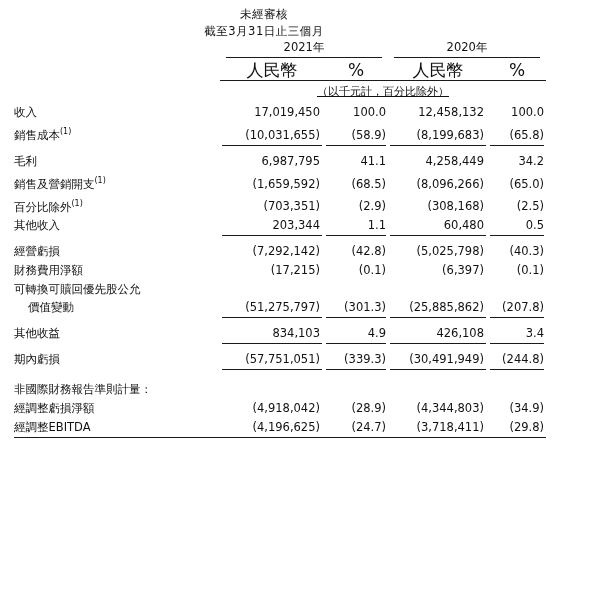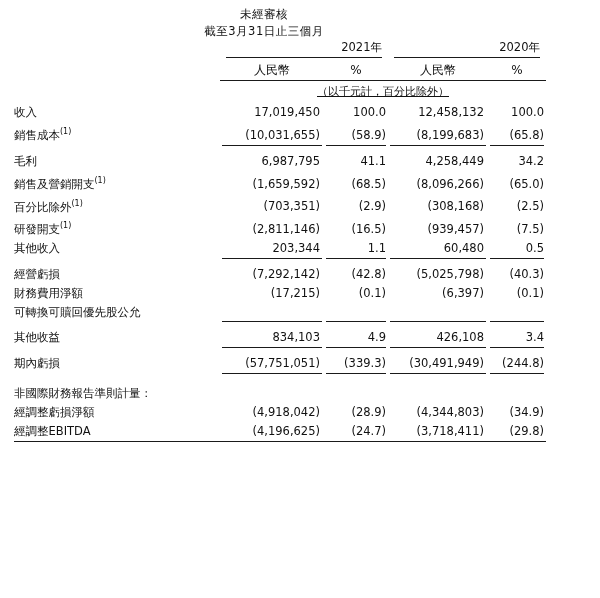--- a/index.html
+++ b/index.html
@@ -53,33 +53,33 @@
   }
   .num.p { padding-right: 2px !important; }
   .lbl { text-align: left; white-space: nowrap; }
   .bold { font-weight: bold; }
   .spacer td { height: 10px; line-height: 10px; }
   .spacer-sm td { height: 6px; line-height: 6px; }
   .sup { font-size: 8px; vertical-align: super; }
 
   
   .yr-cell {
-    text-align: right;
+    text-align: center;
     font-size: 11.5px;
     padding-bottom: 2px !important;
   }
   .yr-underline {
     border-bottom: 1px solid #1a1a1a;
     display: block;
     padding-bottom: 2px;
     margin: 0 6px;
   }
   .sub-hdr td {
     text-align: center;
-    font-size: 12px;
+    font-size: 17px;
     height: 20px;
     line-height: 20px;
   }
   .sub-hdr td.u {
     border-bottom: 1px solid #1a1a1a;
   }
   .unit-row td {
     text-align: center;
     font-size: 11px;
     height: 22px;
@@ -201,27 +201,20 @@
     </tr>
 
     <tr class="row">
       <td class="lbl"><span>百分比除外</span><span class="sup">(1)</span></td>
       <td class="num bold">(703,351)</td>
       <td class="num p bold">(2.9)</td>
       <td class="num">(308,168)</td>
       <td class="num p">(2.5)</td>
     </tr>
 
-    <tr class="row">
-      <td class="lbl"><span>研發開支</span><span class="sup">(1)</span></td>
-      <td class="num bold">(2,811,146)</td>
-      <td class="num p bold">(16.5)</td>
-      <td class="num">(939,457)</td>
-      <td class="num p">(7.5)</td>
-    </tr>
 
     <tr class="row">
       <td class="lbl">其他收入</td>
       <td class="num bold">203,344</td>
       <td class="num p bold">1.1</td>
       <td class="num">60,480</td>
       <td class="num p">0.5</td>
     </tr>
 
 
@@ -262,20 +255,27 @@
     </tr>
 
     <tr class="row tight">
       <td class="lbl">可轉換可贖回優先股公允</td>
       <td class="num"></td>
       <td class="num p"></td>
       <td class="num"></td>
       <td class="num p"></td>
     </tr>
 
+    <tr class="row">
+      <td class="lbl indent">價值變動</td>
+      <td class="num bold">(51,275,797)</td>
+      <td class="num p bold">(301.3)</td>
+      <td class="num">(25,885,862)</td>
+      <td class="num p">(207.8)</td>
+    </tr>
 
     <tr class="rule-row">
       <td></td>
       <td>
             <div class="rule"></div>
           </td>
       <td>
             <div class="rule"></div>
           </td>
       <td>

